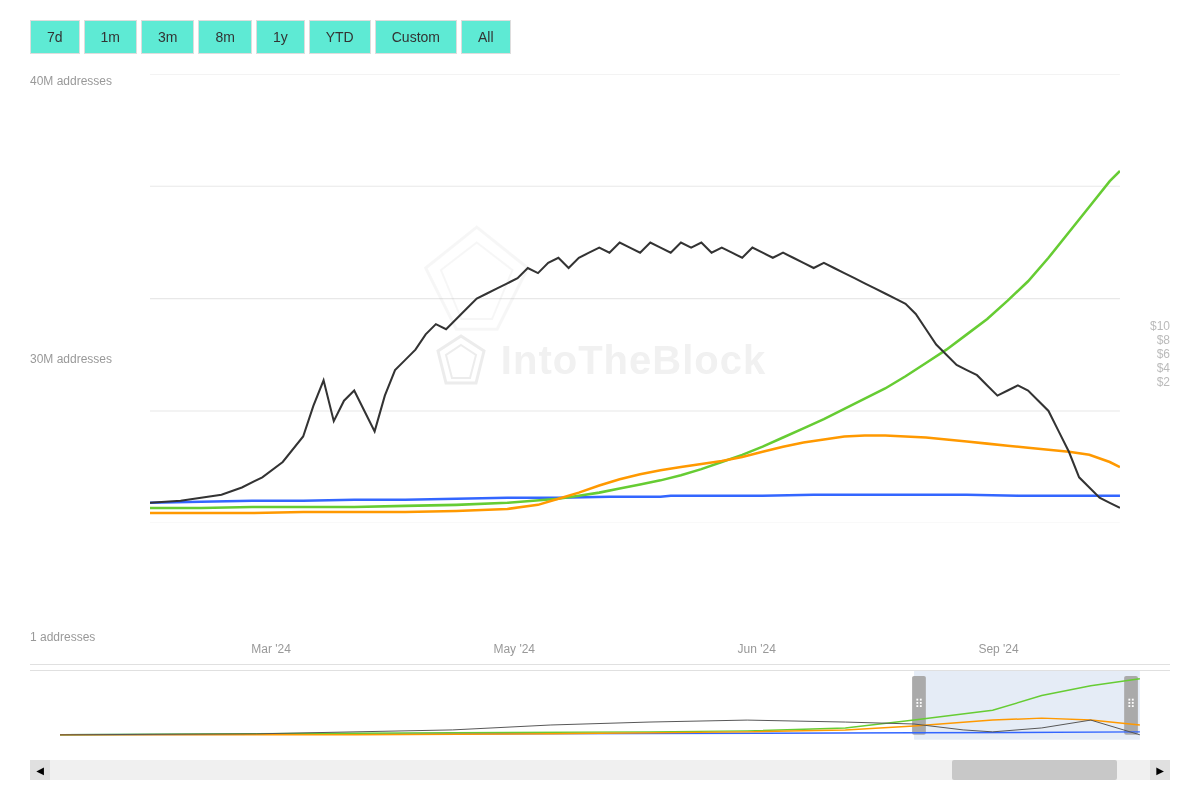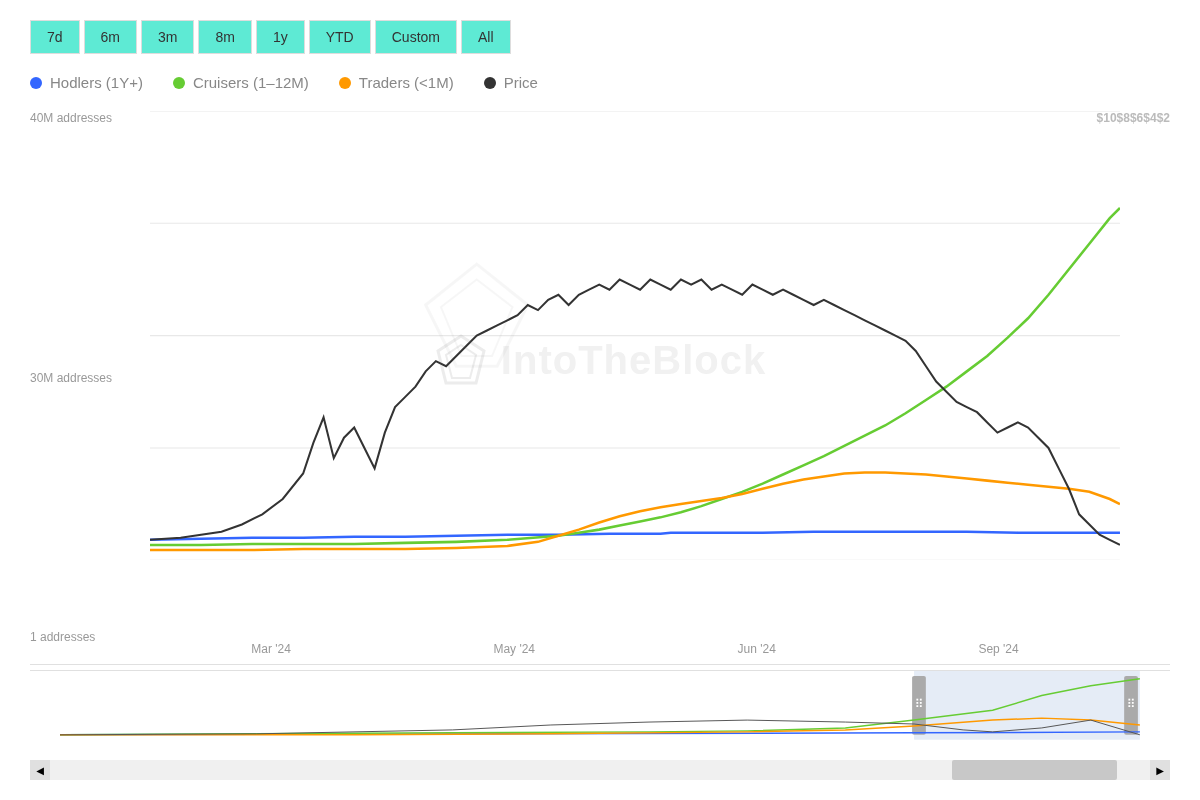--- a/index.html
+++ b/index.html
@@ -93,23 +93,22 @@
       color: #999;
       white-space: nowrap;
     }
 
     .y-axis-right {
       position: absolute;
       right: 0;
       top: 0;
       bottom: 30px;
       display: flex;
-      flex-direction: row;
-      justify-content: space-between;
-      font-weight: bold;
+      flex-direction: column;
+      justify-content: center;
     }
 
     .y-label-right {
       font-size: 12px;
       color: #bbb;
       text-align: right;
     }
 
     .svg-chart {
       position: absolute;
@@ -211,47 +210,29 @@
       stroke-width: 1;
     }
   </style>
 </head>
 <body>
 
 <div class="container">
 
   <div class="time-buttons">
     <button class="time-btn">7d</button>
-    <button class="time-btn">6m</button>
+    <button class="time-btn">1m</button>
     <button class="time-btn">3m</button>
     <button class="time-btn">8m</button>
     <button class="time-btn">1y</button>
     <button class="time-btn">YTD</button>
     <button class="time-btn">Custom</button>
     <button class="time-btn">All</button>
   </div>
 
-  <div class="legend">
-    <div class="legend-item">
-      <div class="legend-dot" style="background:#3366ff;"></div>
-      <span>Hodlers (1Y+)</span>
-    </div>
-    <div class="legend-item">
-      <div class="legend-dot" style="background:#66cc33;"></div>
-      <span>Cruisers (1–12M)</span>
-    </div>
-    <div class="legend-item">
-      <div class="legend-dot" style="background:#ff9900;"></div>
-      <span>Traders (&lt;1M)</span>
-    </div>
-    <div class="legend-item">
-      <div class="legend-dot" style="background:#333333;"></div>
-      <span>Price</span>
-    </div>
-  </div>
 
   <div class="chart-area">
     <div class="main-chart">
 
       <div class="y-axis-left">
         <span class="y-label">40M addresses</span>
         <span class="y-label">30M addresses</span>
         <span class="y-label">1 addresses</span>
       </div>
 

